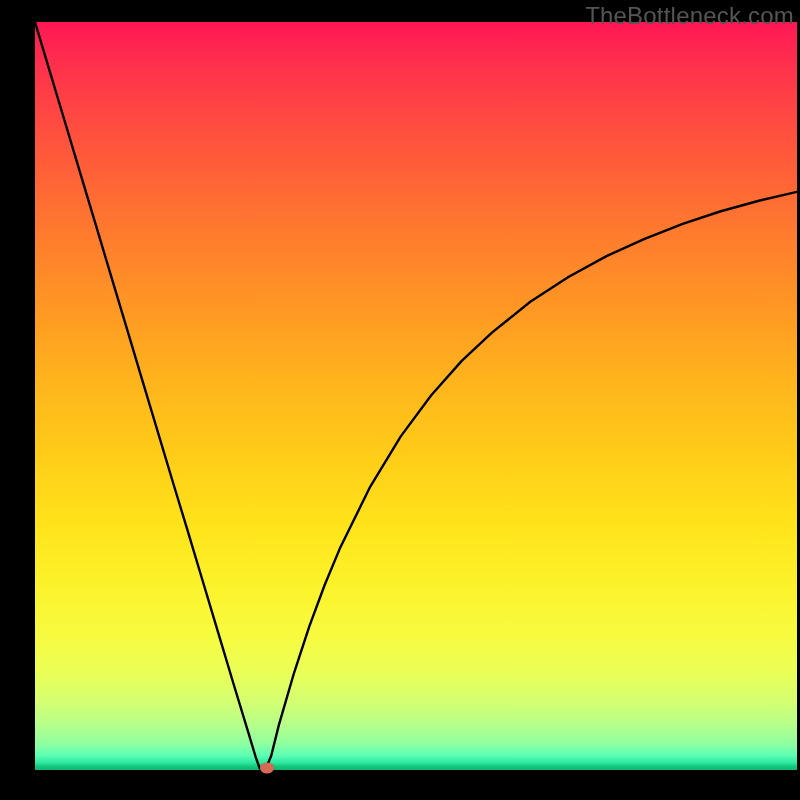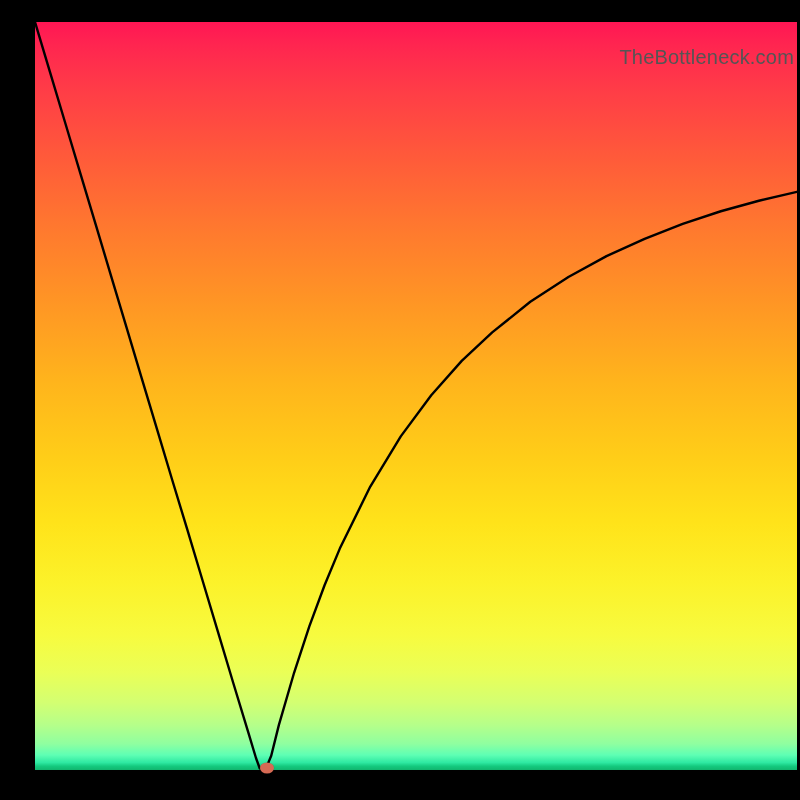--- a/index.html
+++ b/index.html
@@ -44,26 +44,25 @@
       #2fe9a2 99%,
       #14c97e 99.5%,
       #11b56e 100%
     );
   }
   .watermark {
     position: absolute;
     top: 2px;
     right: 6px;
     color: #555;
-    font-size: 20px;
+    font-size: 24px;
     font-weight: 500;
     letter-spacing: 0.2px;
     z-index: 10;
     user-select: none;
-    margin-top: 44px;
   }
   svg.curve {
     position: absolute;
     left: 0;
     top: 0;
     width: 762px;
     height: 748px;
     pointer-events: none;
   }
   .dot {

